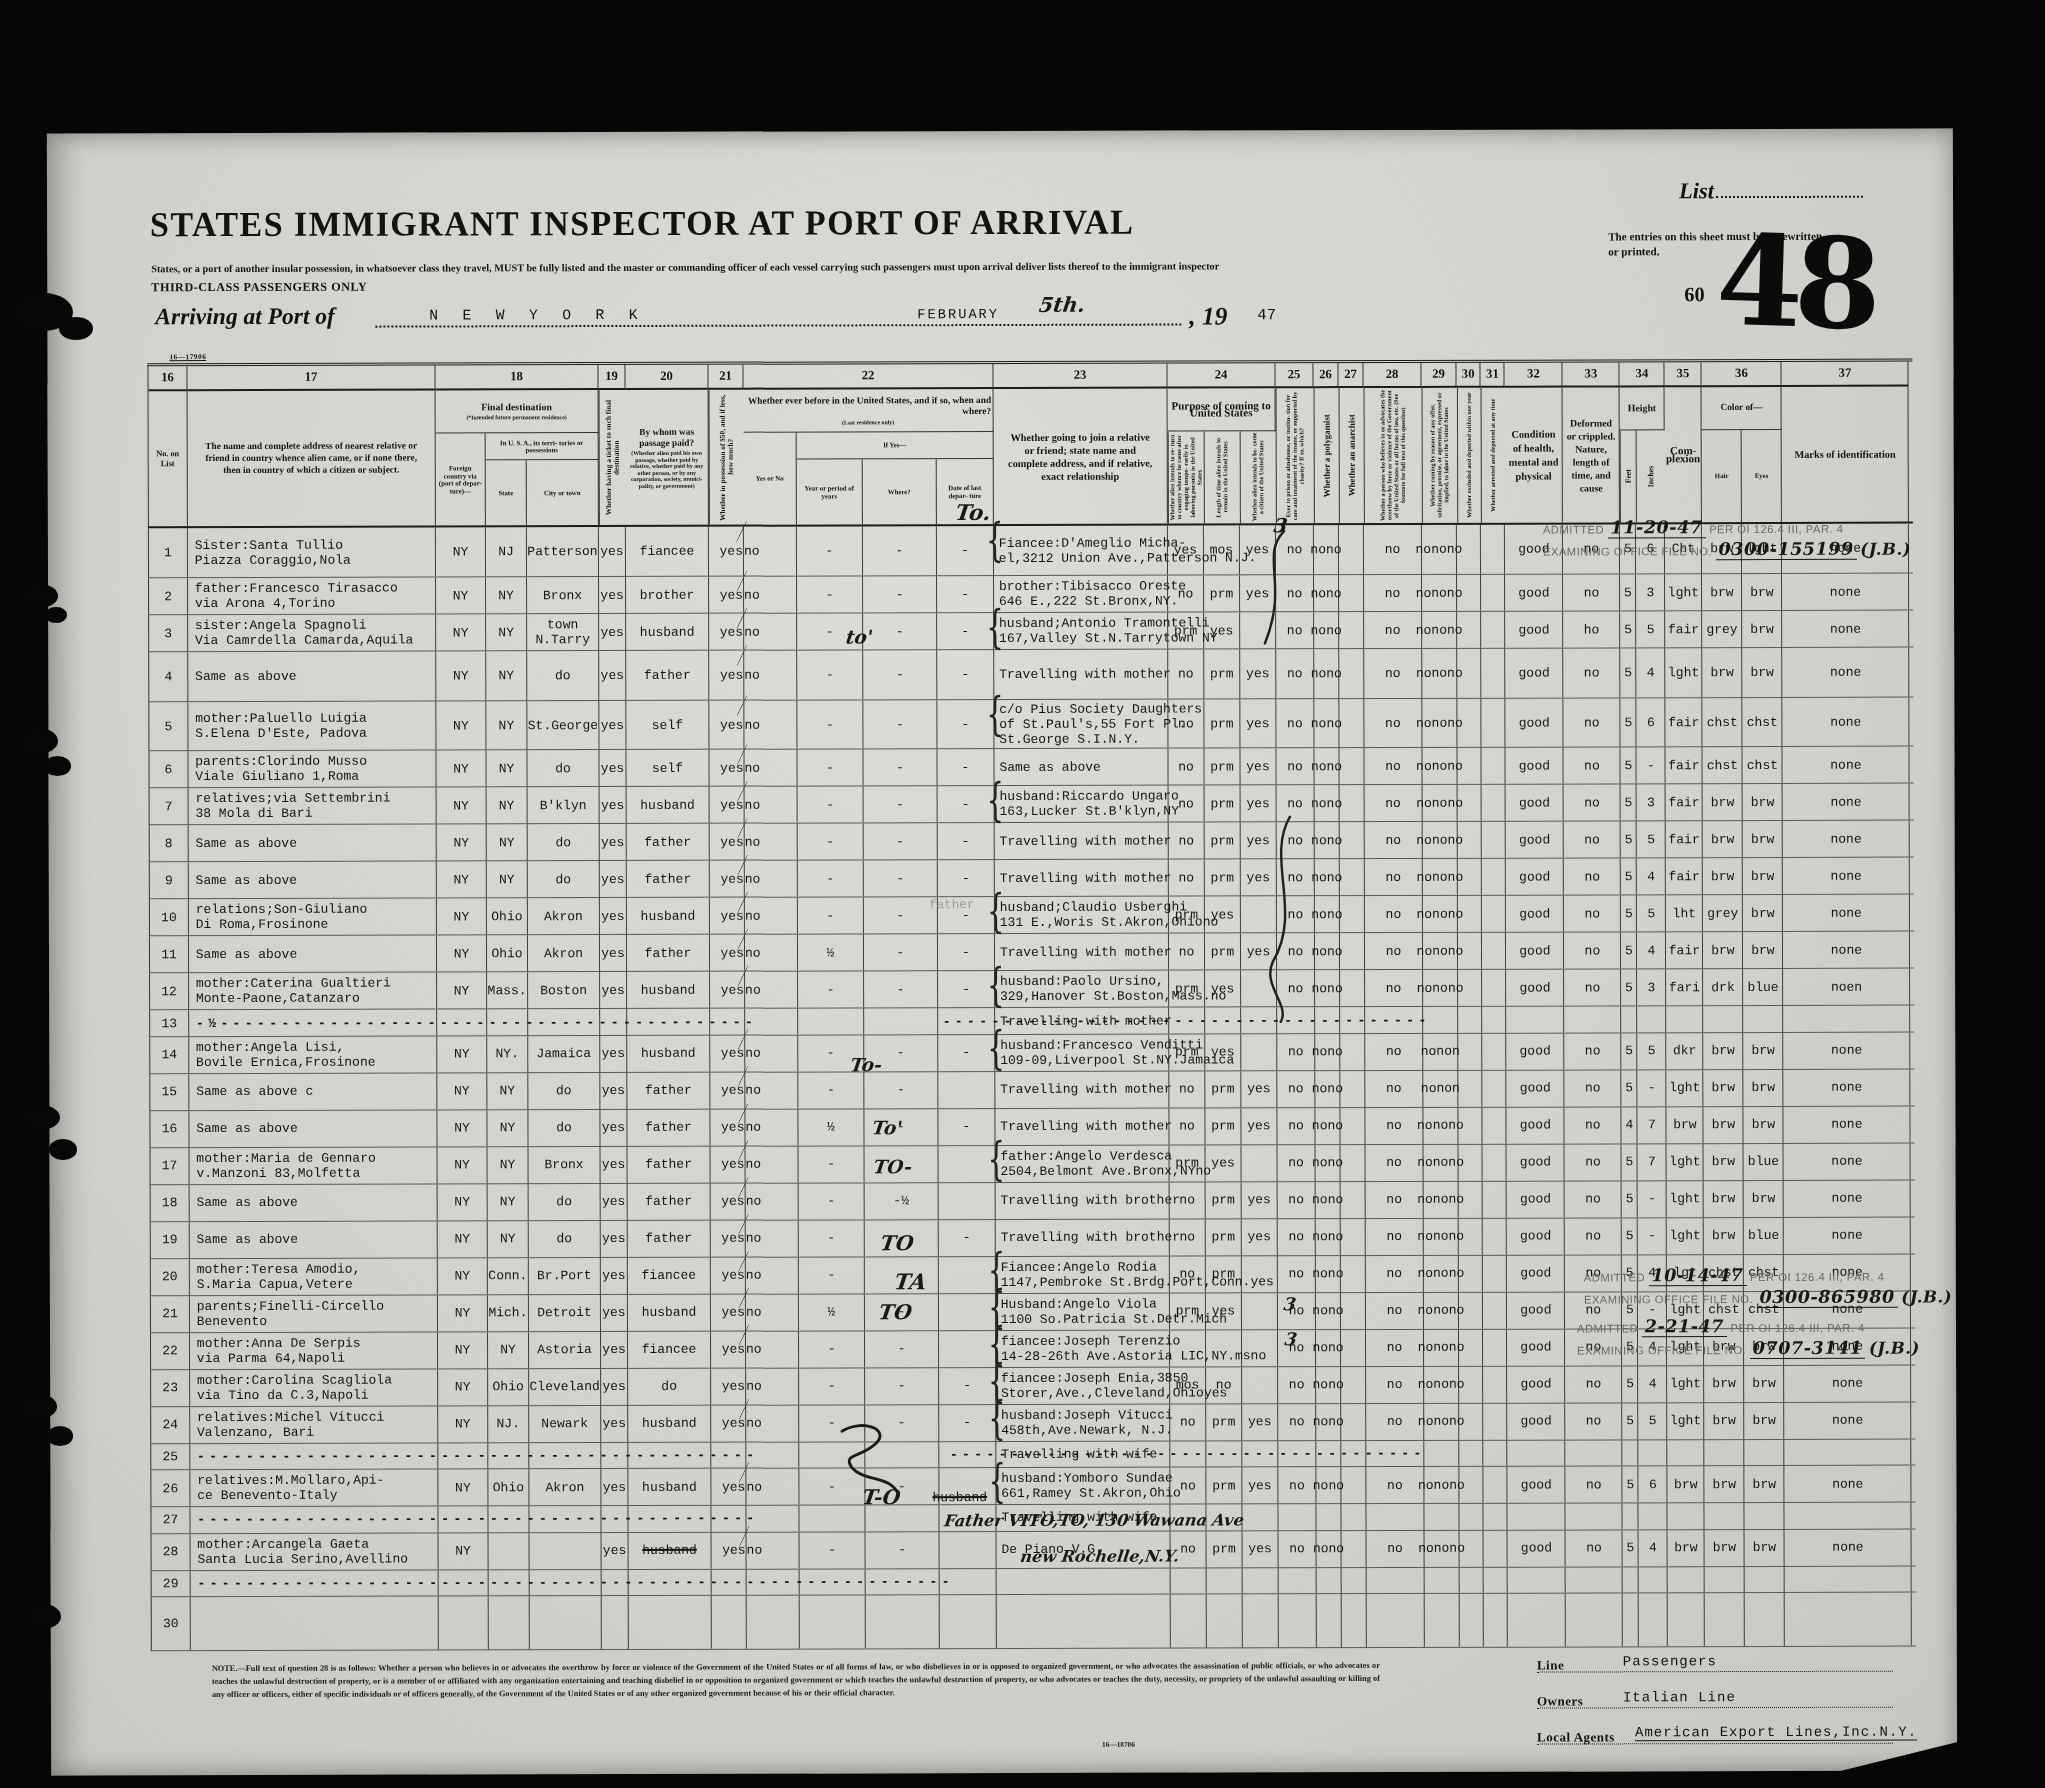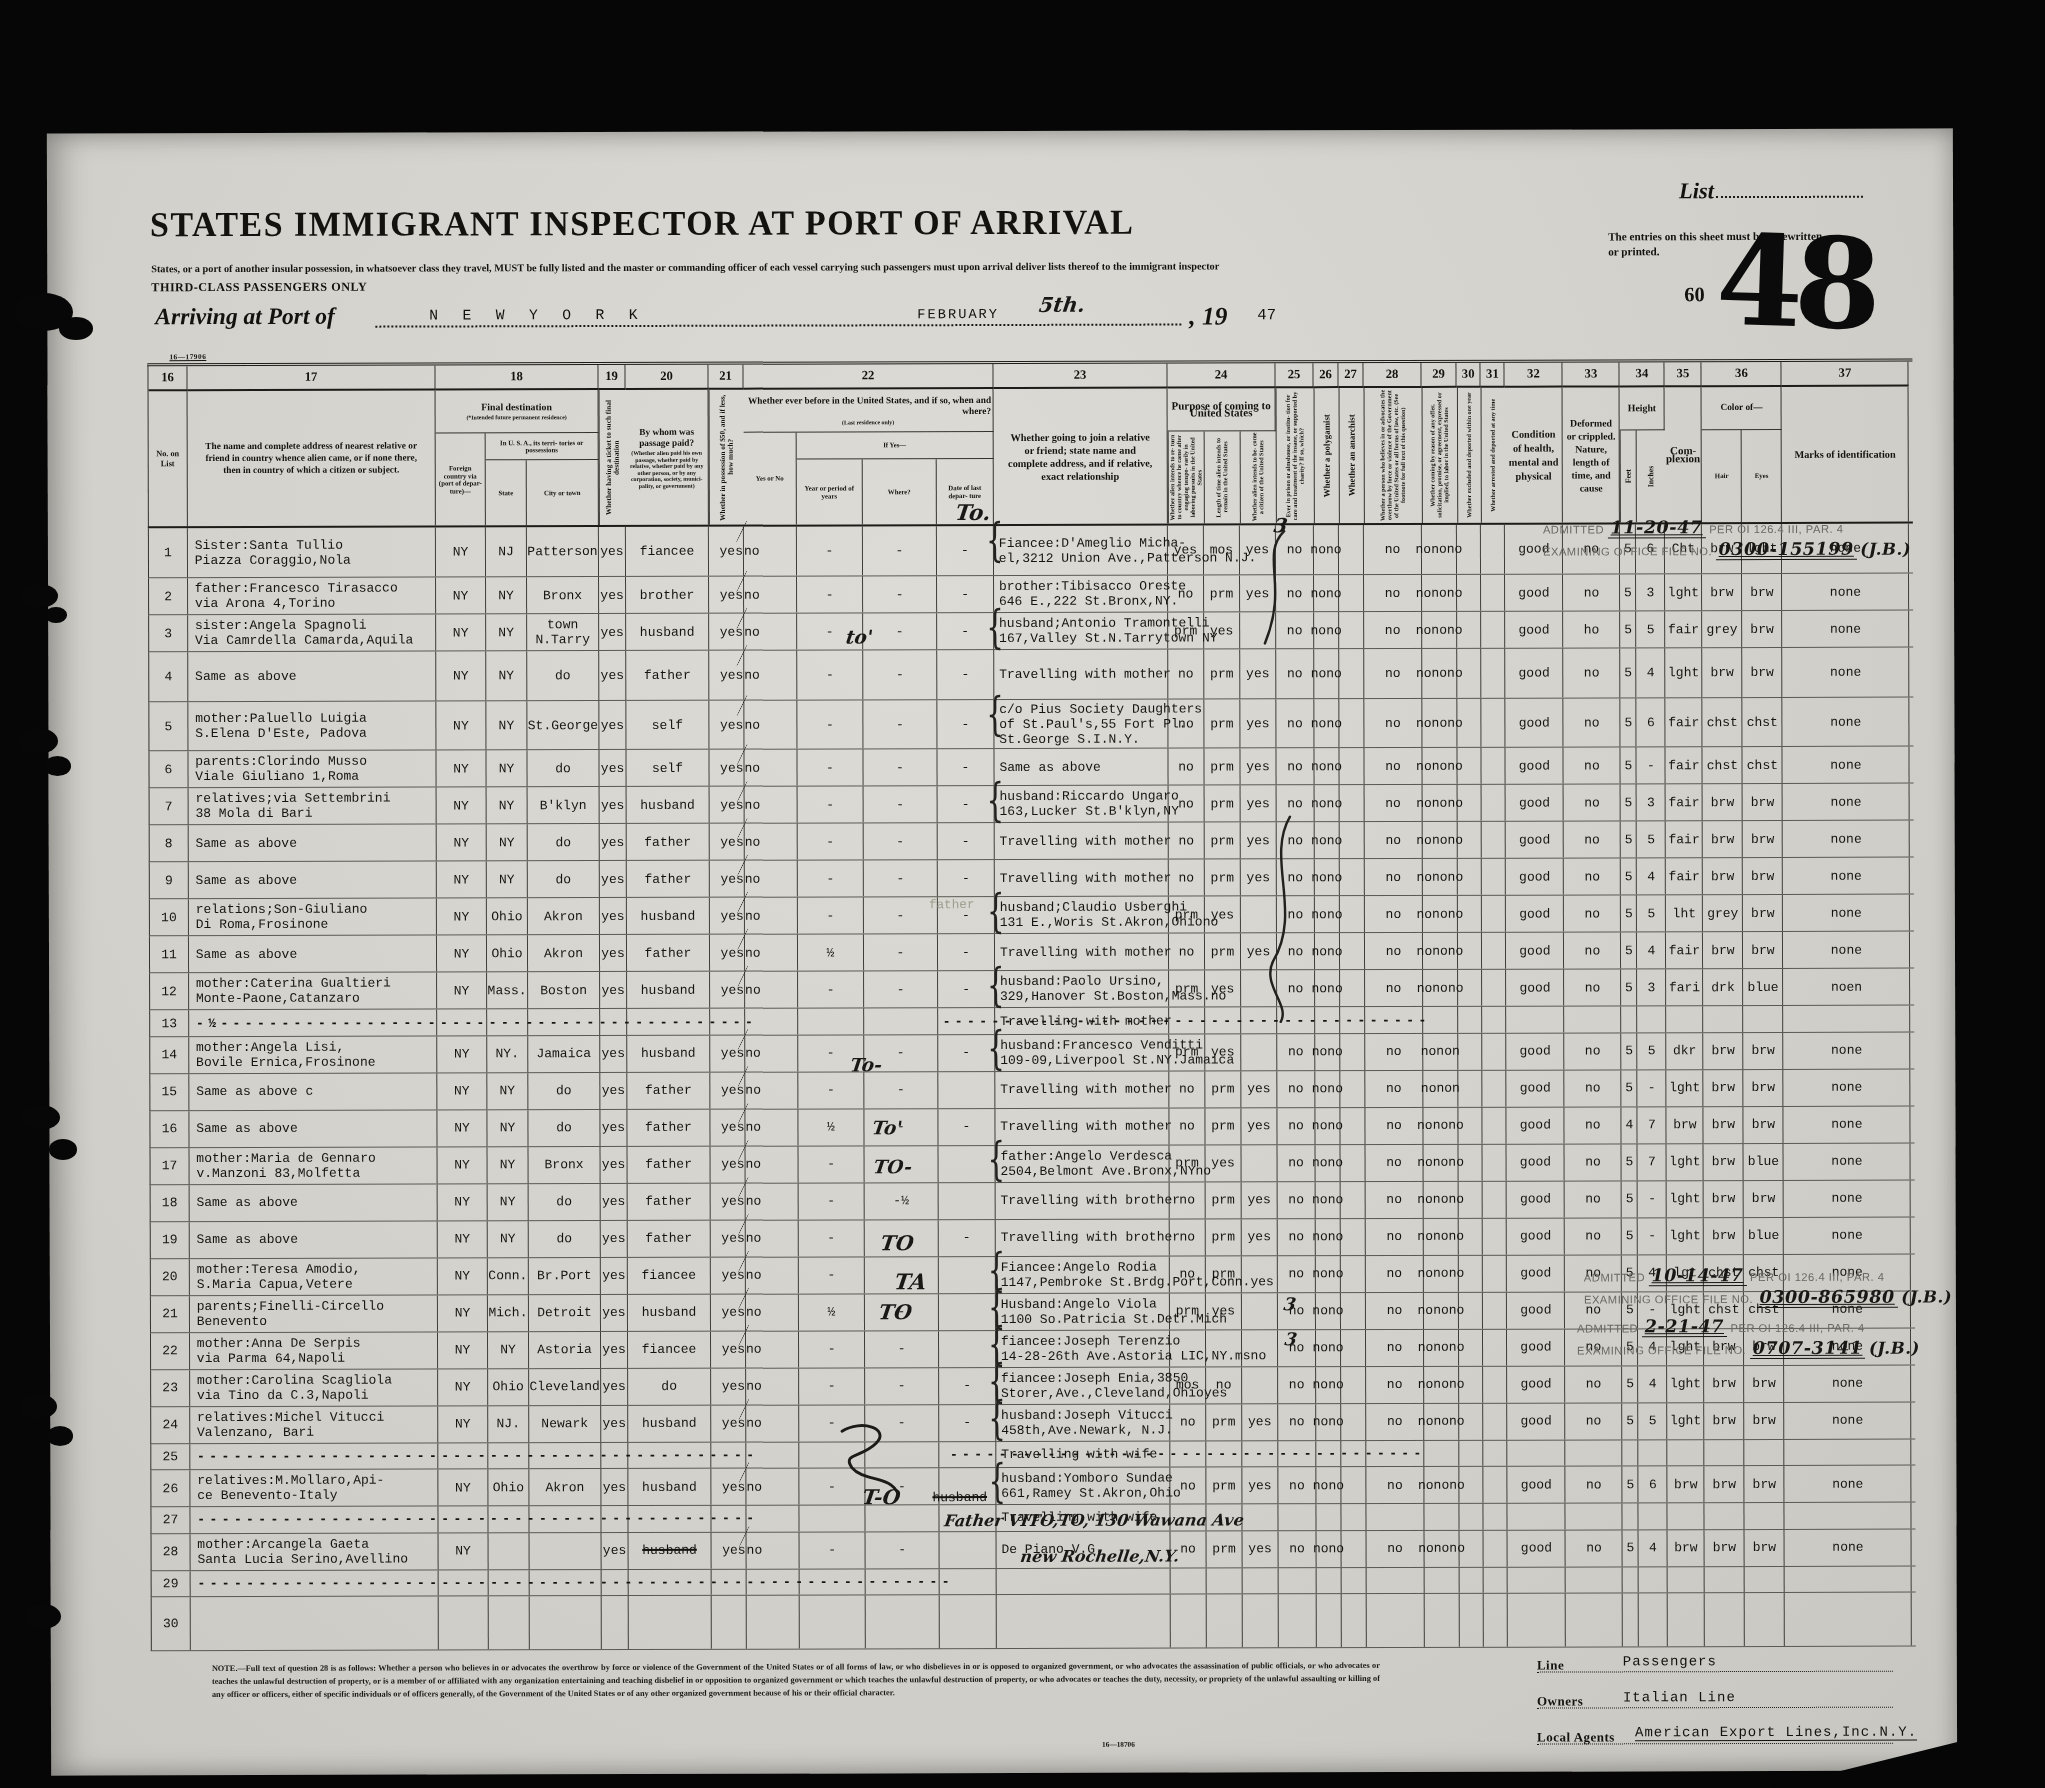--- a/index.html
+++ b/index.html
@@ -68,21 +68,21 @@
   .row--dash{min-height:25.4px;}
   .row--dash .c-rel,.row--dash .c-p1{justify-content:center;letter-spacing:4.4px;font-weight:bold;z-index:3;}
   .struck{text-decoration:line-through;text-decoration-thickness:1.5px;}
   .brace{position:absolute;left:-7.8px;top:-2.9px;font:27px "DejaVu Serif",serif;transform:scaleY(1.7);color:#242220;}
   .row--tick .c-bef:after{content:"";position:absolute;left:-2.9px;top:-7.8px;height:24.4px;border-left:1.5px solid #1f1d1a;transform:rotate(26deg);border-radius:40%;}
   
   .ov{position:absolute;z-index:6;}
   .ghost{color:#91907f;opacity:.8;}
   .stamp{font-family:"Liberation Sans","DejaVu Sans",sans-serif;color:#6b6963;white-space:nowrap;}
   .stamp .ln1,.stamp .ln2{display:block;font-size:11.2px;letter-spacing:0.5px;line-height:16.6px;}
-  .stamp .hwv{font:bold italic 17.6px "DejaVu Serif",serif;color:#181715;border-bottom:1.5px solid #181715;padding:0 2.9px;text-decoration:underline;}
+  .stamp .hwv{font:bold italic 17.6px "DejaVu Serif",serif;color:#181715;border-bottom:1.5px solid #181715;padding:0 2.9px;}
   .stamp .jb{font:bold italic 16.6px "DejaVu Serif",serif;color:#181715;}
   svg.stroke{position:absolute;z-index:5;}
   
   .note{position:absolute;left:161px;top:1529px;width:1168px;font:bold 8.3px/13px "Liberation Serif",serif;text-align:justify;color:#1b1915;}
   .fnum{position:absolute;left:1051px;top:1609px;font:bold 7.3px "Liberation Serif",serif;}
   .agents{position:absolute;left:1486px;top:1512px;width:371px;}
   .agents .row{position:relative;height:36px;}
   .agents .albl{position:absolute;left:0;bottom:3.9px;font:bold 13px "Liberation Serif",serif;letter-spacing:0.5px;}
   .agents .aline{position:absolute;left:0;right:14.7px;bottom:4.9px;border-bottom:1.5px dotted #1c1a16;}
   .agents .aval{position:absolute;left:86px;bottom:7.8px;font:14px "Liberation Mono",monospace;letter-spacing:1px;white-space:nowrap;}

